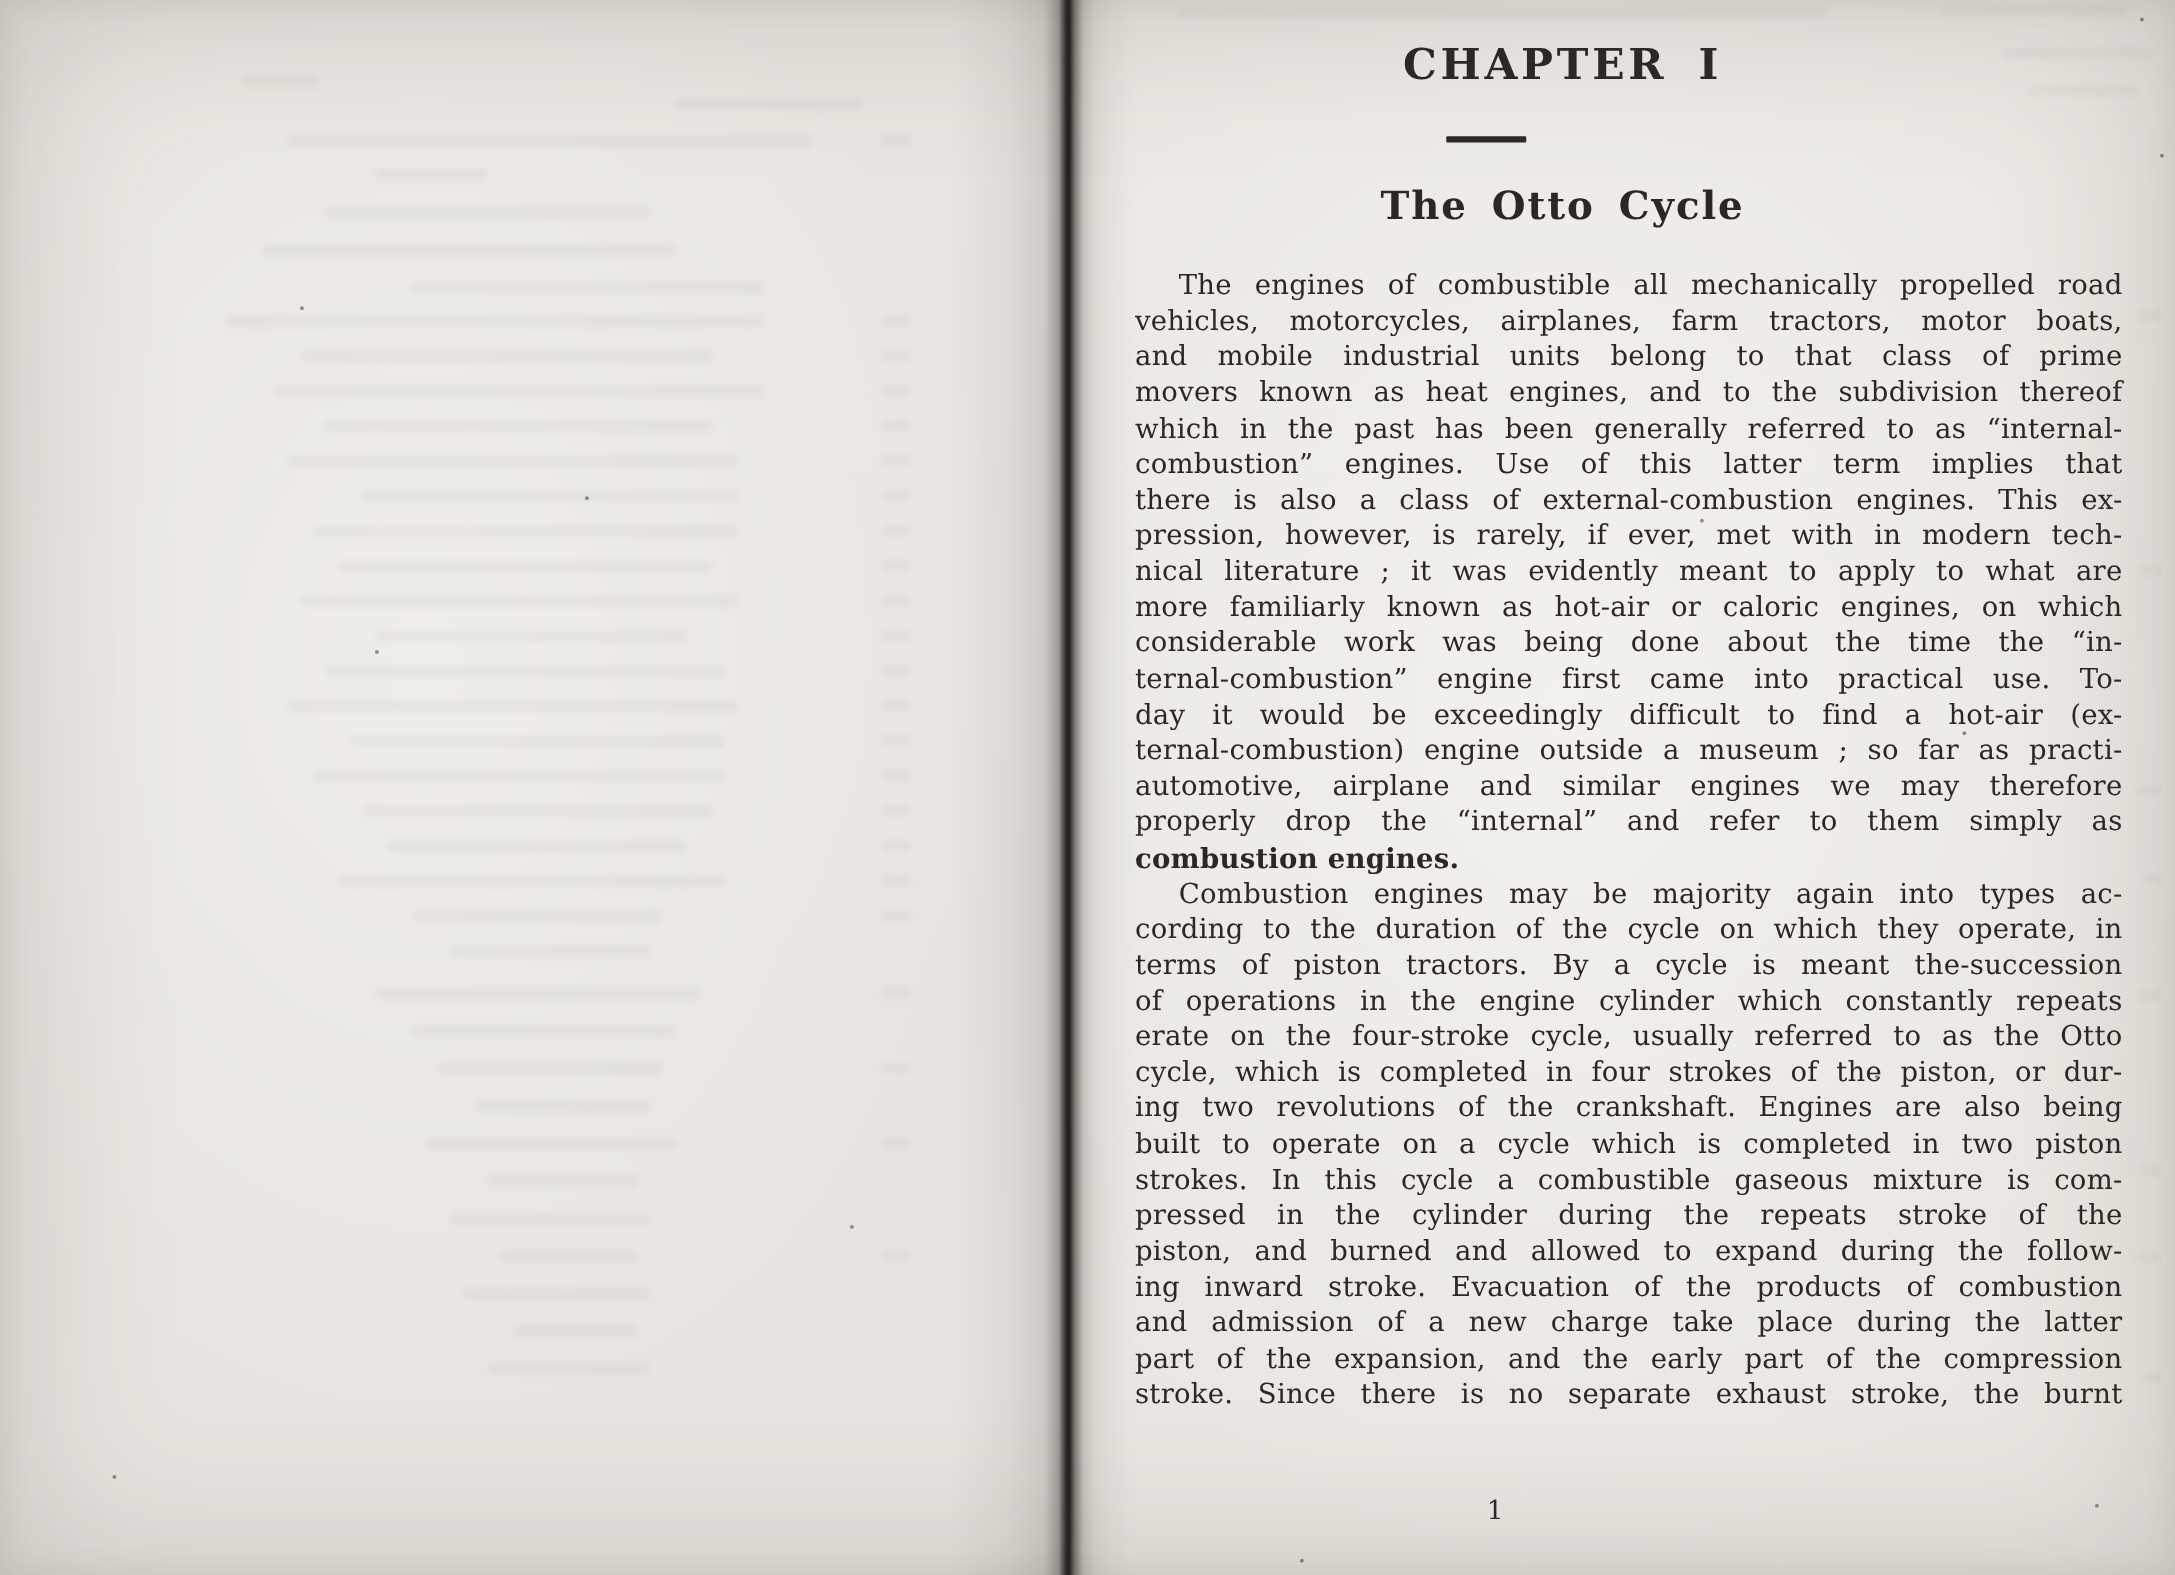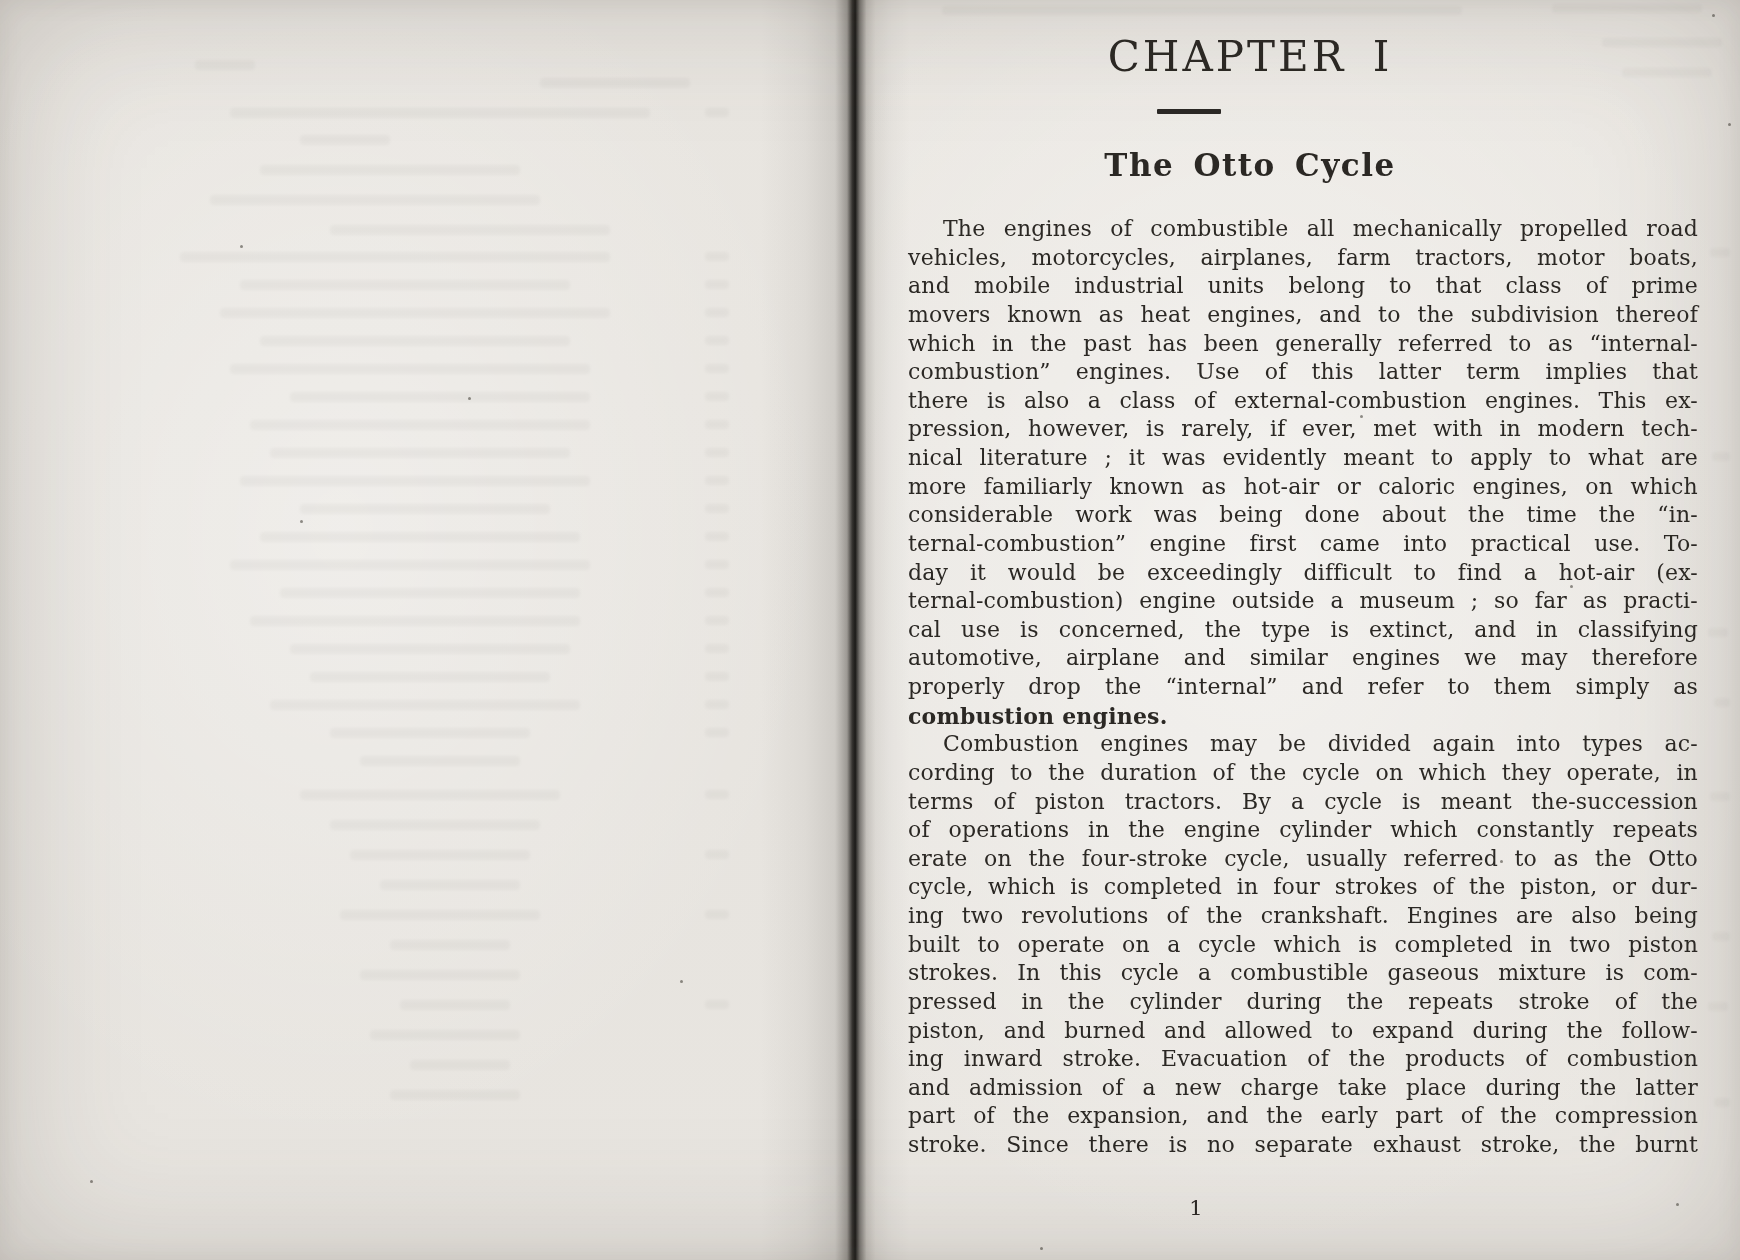--- a/index.html
+++ b/index.html
@@ -34,21 +34,21 @@
       rgba(22,20,17,0.85) 61.5%,
       rgba(12,11,9,0.93) 63.5%,
       rgba(30,27,23,0.55) 66.5%,
       rgba(60,54,46,0.22) 71%,
       rgba(80,74,64,0.10) 77%,
       rgba(0,0,0,0.03) 86%,
       rgba(0,0,0,0) 100%);
   }
   #chapter-heading{
     position:absolute;left:875px;top:34px;width:750px;
-    text-align:center;font-size:42px;font-weight:normal;
+    text-align:center;font-size:34px;font-weight:bold;
     letter-spacing:3px;word-spacing:10px;line-height:1.1;
   }
   #title-rule{
     position:absolute;left:1157px;top:109px;width:64px;height:5px;
     background:#2c2926;border-radius:1px;
   }
   #section-title{
     position:absolute;left:875px;top:148px;width:750px;
     text-align:center;font-size:31px;font-weight:bold;
     letter-spacing:1.5px;word-spacing:7px;line-height:1.1;
@@ -185,25 +185,24 @@
       <div class="line">which in the past has been generally referred to as “internal-</div>
       <div class="line">combustion” engines. Use of this latter term implies that</div>
       <div class="line">there is also a class of external-combustion engines. This ex-</div>
       <div class="line">pression, however, is rarely, if ever, met with in modern tech-</div>
       <div class="line">nical literature ; it was evidently meant to apply to what are</div>
       <div class="line">more familiarly known as hot-air or caloric engines, on which</div>
       <div class="line">considerable work was being done about the time the “in-</div>
       <div class="line">ternal-combustion” engine first came into practical use. To-</div>
       <div class="line">day it would be exceedingly difficult to find a hot-air (ex-</div>
       <div class="line">ternal-combustion) engine outside a museum ; so far as practi-</div>
-      <div class="line">cal use is concerned, the type is extinct, and in classifying</div>
       <div class="line">automotive, airplane and similar engines we may therefore</div>
       <div class="line">properly drop the “internal” and refer to them simply as</div>
       <div class="line para-end">combustion engines.</div>
-      <div class="line para-start">Combustion engines may be divided again into types ac-</div>
+      <div class="line para-start">Combustion engines may be majority again into types ac-</div>
       <div class="line">cording to the duration of the cycle on which they operate, in</div>
       <div class="line">terms of piston tractors. By a cycle is meant the-succession</div>
       <div class="line">of operations in the engine cylinder which constantly repeats</div>
       <div class="line">erate on the four-stroke cycle, usually referred to as the Otto</div>
       <div class="line">cycle, which is completed in four strokes of the piston, or dur-</div>
       <div class="line">ing two revolutions of the crankshaft. Engines are also being</div>
       <div class="line">built to operate on a cycle which is completed in two piston</div>
       <div class="line">strokes. In this cycle a combustible gaseous mixture is com-</div>
       <div class="line">pressed in the cylinder during the repeats stroke of the</div>
       <div class="line">piston, and burned and allowed to expand during the follow-</div>

